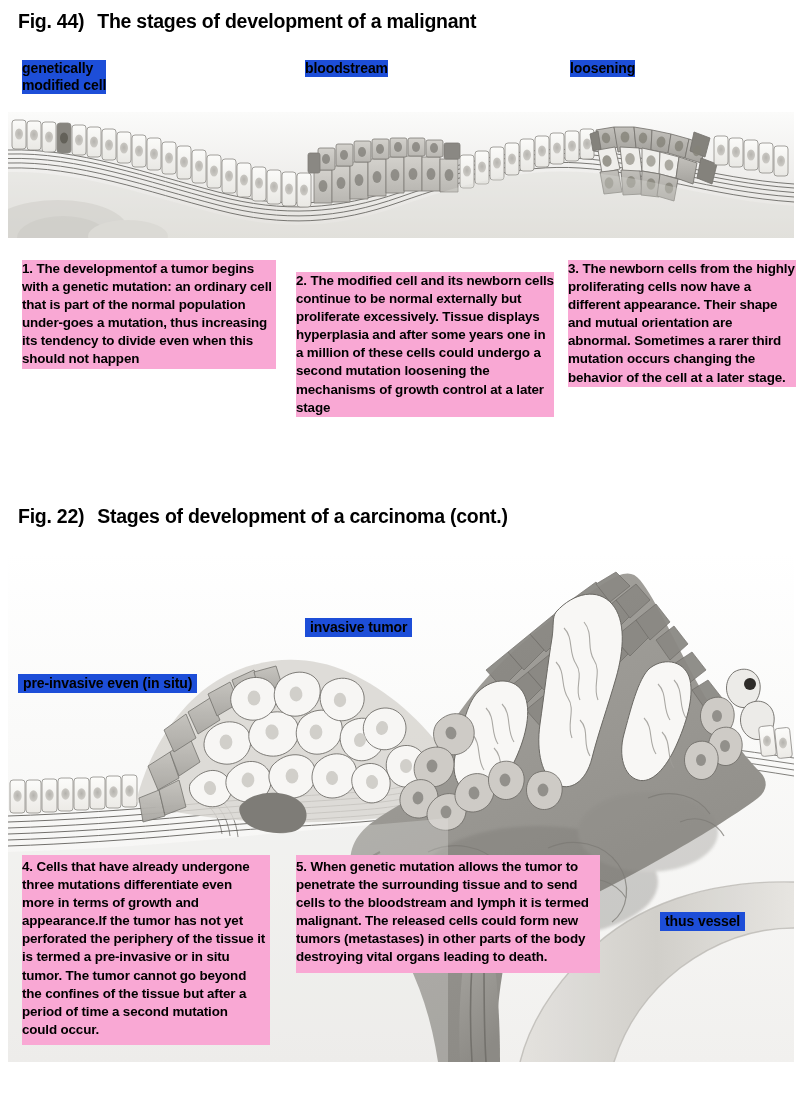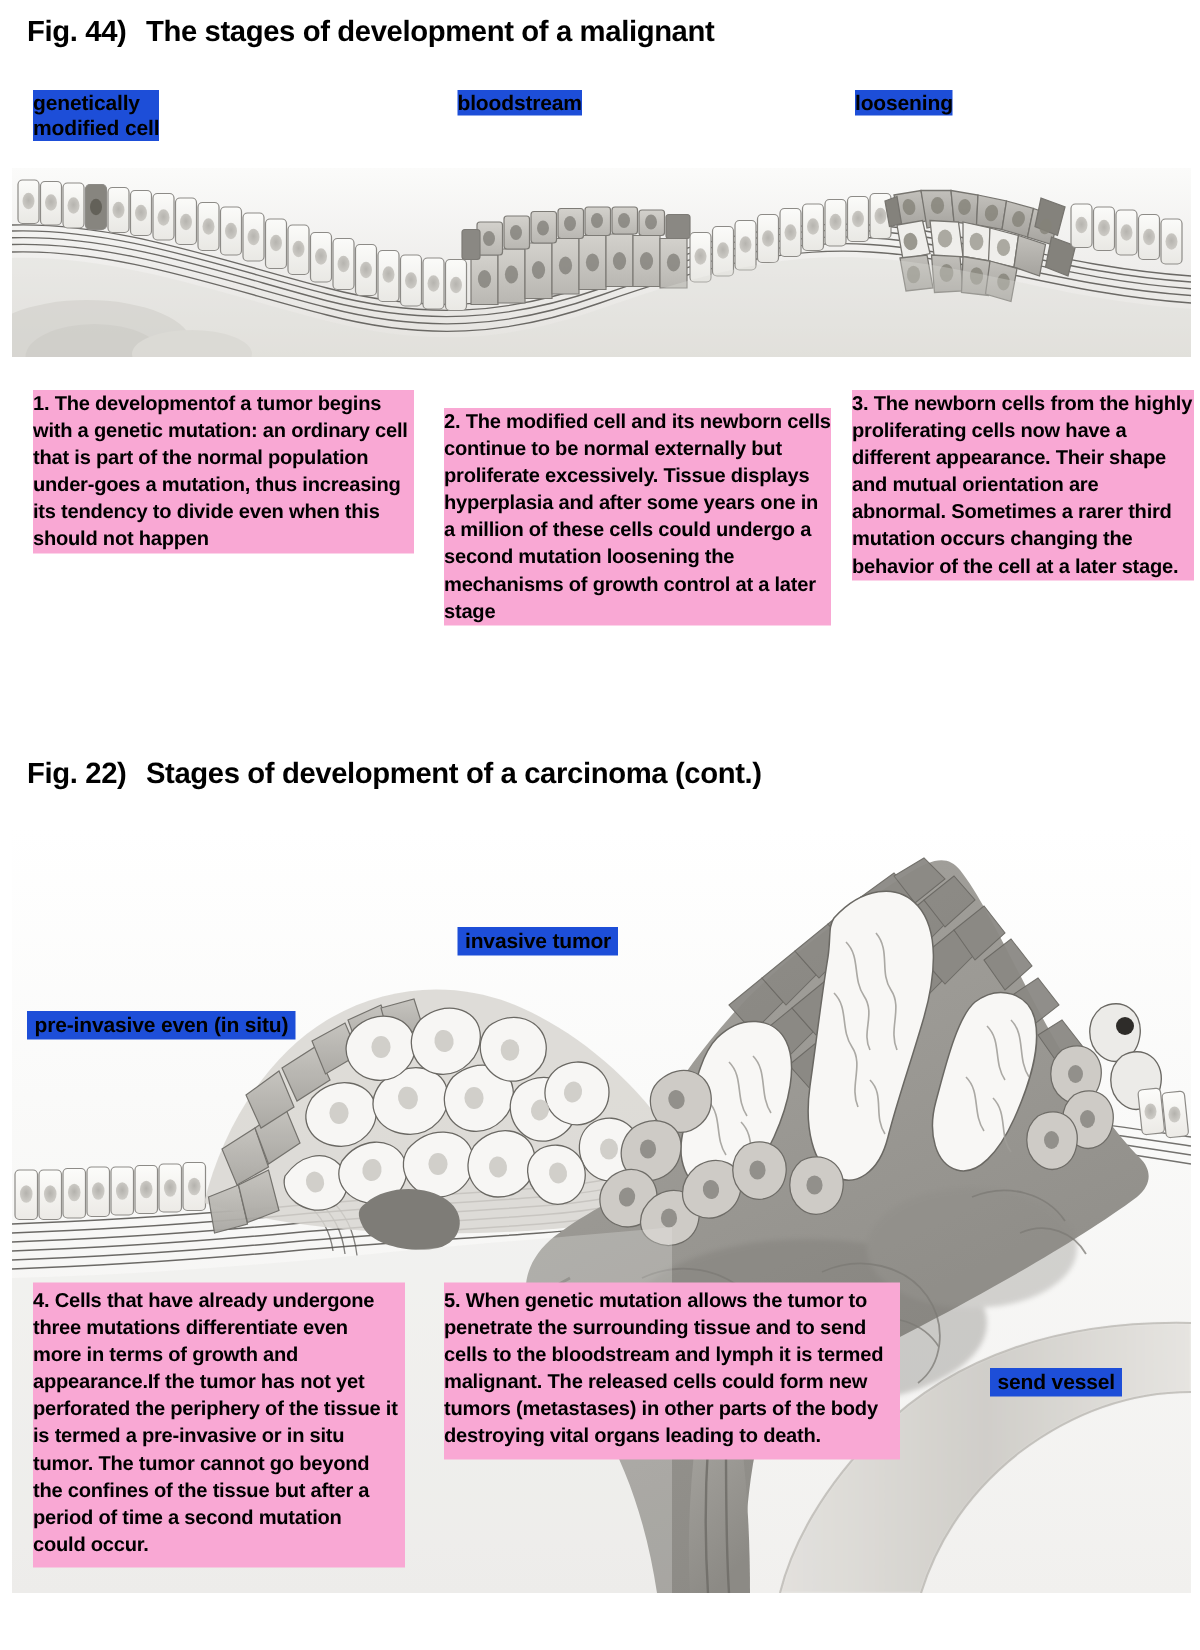--- a/index.html
+++ b/index.html
@@ -599,17 +599,17 @@
       </g>
 
       <g opacity="0.3">
         <path d="M0,300 C80,298 160,292 240,284 C320,276 380,272 440,266 L440,510 L0,510 Z" fill="#e6e4e0"></path>
       </g>
     </svg>
   </div>
 
   <div class="region-label" style="left:305px; top:618px; padding:1px 5px;">invasive tumor</div>
   <div class="region-label" style="left:18px; top:674px; padding:1px 5px;">pre-invasive even (in situ)</div>
-  <div class="region-label" style="left:660px; top:912px; padding:1px 5px;">send vessel</div>
+  <div class="region-label" style="left:660px; top:912px; padding:1px 5px;">thus vessel</div>
 
   <div class="caption" style="left:22px; top:855px; width:244px; padding:3px 4px 6px 0;">4.  Cells that have already undergone three mutations differentiate even more in terms of growth and appearance.If the tumor has not yet perforated the periphery of the tissue it is termed a pre-invasive or in situ tumor. The tumor cannot go beyond the confines of the tissue but after a period of time a second mutation could occur.</div>
   <div class="caption" style="left:296px; top:855px; width:300px; padding:3px 4px 6px 0;">5. When genetic mutation allows the tumor to penetrate the surrounding tissue and to send cells to the bloodstream and lymph it is termed malignant. The released cells could form new tumors (metastases) in other parts of the body destroying vital organs leading to death.</div>
 </div>
 
 </body></html>

